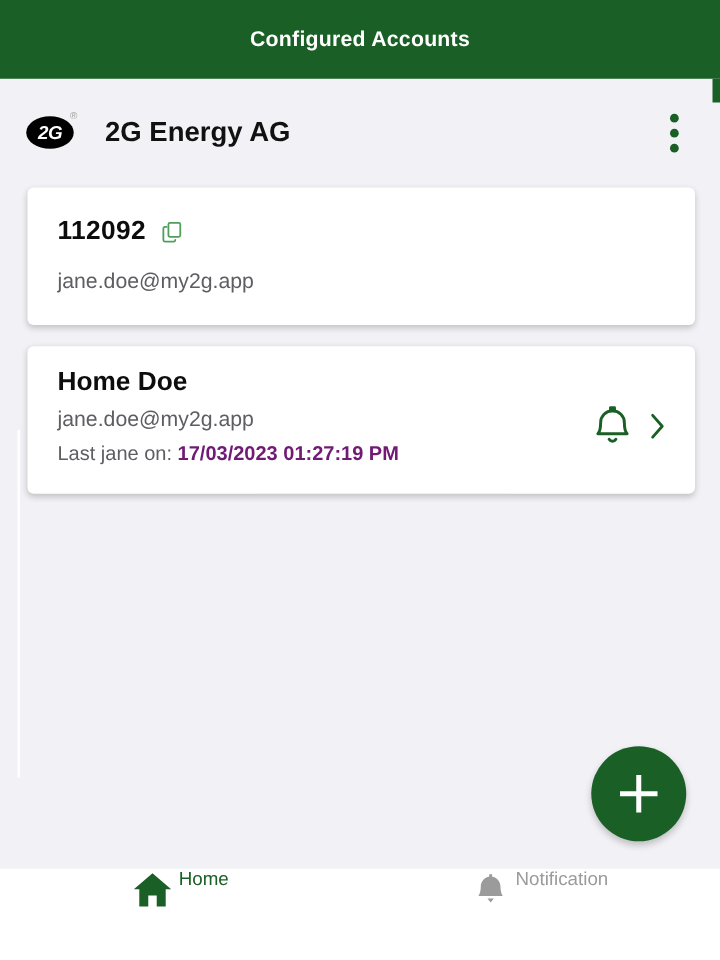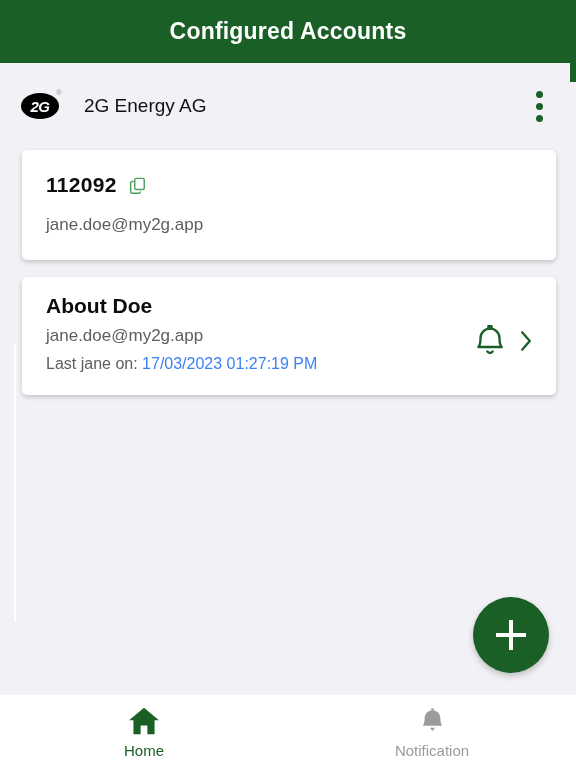--- a/index.html
+++ b/index.html
@@ -19,21 +19,21 @@
     height: 63px;
     background: #1a6026;
     display: flex;
     align-items: center;
     justify-content: center;
     position: relative;
     z-index: 5;
   }
   .appbar-title {
     color: #ffffff;
-    font-size: 23px;
+    font-size: 17px;
     font-weight: bold;
     letter-spacing: .2px;
   }
   
   .edge-sliver {
     position: absolute;
     top: 63px;
     right: 0;
     width: 6px;
     height: 19px;
@@ -99,22 +99,22 @@
   .org-logo .reg {
     position: absolute;
     right: 0px;
     top: 4px;
     color: #9aa09a;
     font-size: 8px;
     line-height: 1;
   }
   .org-name {
     margin-left: 22px;
-    font-size: 19px;
-    font-weight: normal;
+    font-size: 22px;
+    font-weight: bold;
     color: #111111;
     flex: 1 1 auto;
   }
   .kebab {
     width: 26px;
     height: 40px;
     display: flex;
     flex-direction: column;
     align-items: center;
     justify-content: center;
@@ -195,21 +195,22 @@
     margin-top: 8px;
     font-size: 17px;
     color: #5d5d62;
   }
   .acct-last {
     margin-top: 9px;
     font-size: 16px;
     color: #5d5d62;
   }
   .acct-last .ts {
-    color: #3b82f6;
+    color: #701a75;
+    font-weight: bold;
   }
   .acct-actions {
     position: absolute;
     right: 22px;
     top: 44px;
     display: flex;
     align-items: center;
     gap: 10px;
   }
   .bell-btn, .chev-btn { line-height: 0; cursor: pointer; }
@@ -252,22 +253,20 @@
     right: 0;
     bottom: 0;
     height: 73px;
     background: #ffffff;
     display: flex;
     z-index: 7;
   }
   .navitem {
     flex: 1 1 0;
     display: flex;
-    flex-direction: column;
-    align-items: center;
     justify-content: center;
     gap: 4px;
     cursor: pointer;
   }
   .navitem .navicon { line-height: 0; height: 34px; display:flex; align-items:center; }
   .navitem .navlabel { font-size: 15px; }
   .navitem.active .navlabel { color: #1a6026; }
   .navitem.inactive .navlabel { color: #9b9b9b; }
 </style>
 </head>
@@ -305,21 +304,21 @@
           <rect x="8.5" y="3" width="12" height="14" rx="1.6"></rect>
           <path d="M15.5 20.2a1.6 1.6 0 0 1-1.6 1.6H5a1.6 1.6 0 0 1-1.6-1.6V8.6A1.6 1.6 0 0 1 5 7h1.6"></path>
         </svg>
       </span>
     </div>
     <div class="card-email">jane.doe@my2g.app</div>
 
   </div>
 
   <div class="card account-card">
-    <div class="acct-name">About Doe</div>
+    <div class="acct-name">Home Doe</div>
     <div class="acct-email">jane.doe@my2g.app</div>
     <div class="acct-last">
       <span>Last jane on:</span>
       <span class="ts">17/03/2023 01:27:19 PM</span>
     </div>
 
     <div class="acct-actions">
       <span class="bell-btn">
         <svg width="38" height="40" viewBox="0 0 24 24" fill="none" stroke="#1a6026" stroke-width="1.5" stroke-linecap="round" stroke-linejoin="round">
           <path d="M11 2.6h2v1.6h-2z"></path>

